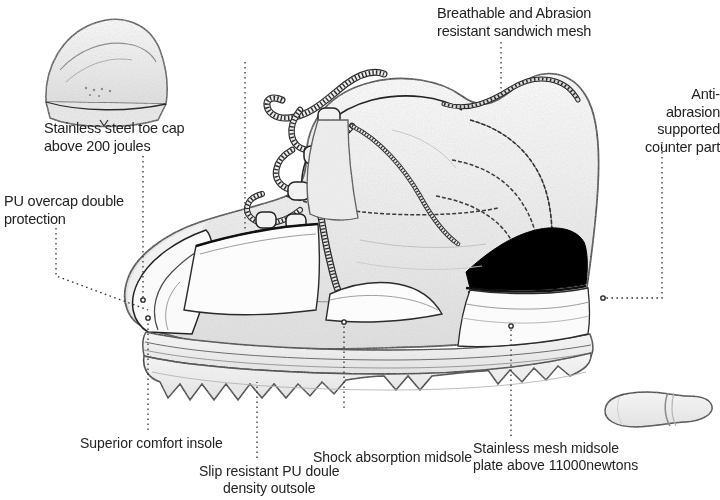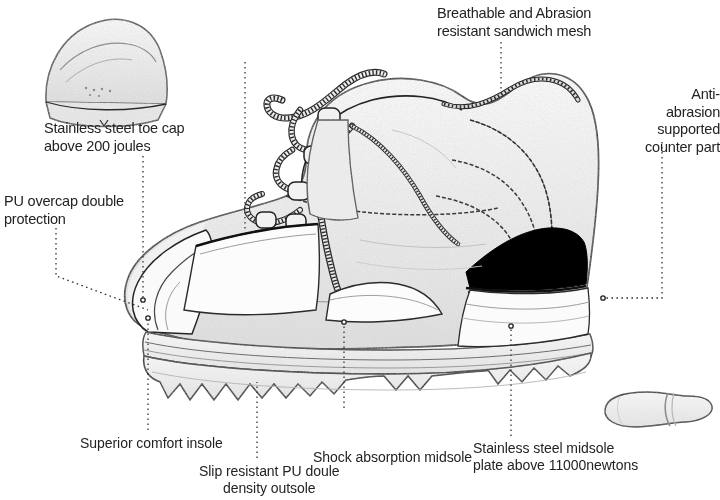--- a/index.html
+++ b/index.html
@@ -291,16 +291,16 @@
   <div class="callout top-style" style="left:4px; top:193px;">PU overcap double
 protection</div>
 
   <div class="callout bottom-style" style="left:48px; top:435px;margin-left:32px;">Superior comfort insole</div>
 
   <div class="callout bottom-style" style="left:199px; top:463px;text-align:center;">Slip resistant PU doule
 density outsole</div>
 
   <div class="callout bottom-style" style="left:313px; top:413px;margin-top:36px;">Shock absorption midsole</div>
 
-  <div class="callout bottom-style" style="left:473px; top:440px;">Stainless steel midsole
+  <div class="callout bottom-style" style="left:473px; top:440px;">Stainless mesh midsole
 plate above 11000newtons</div>
 
 </div>
 
 </body></html>

